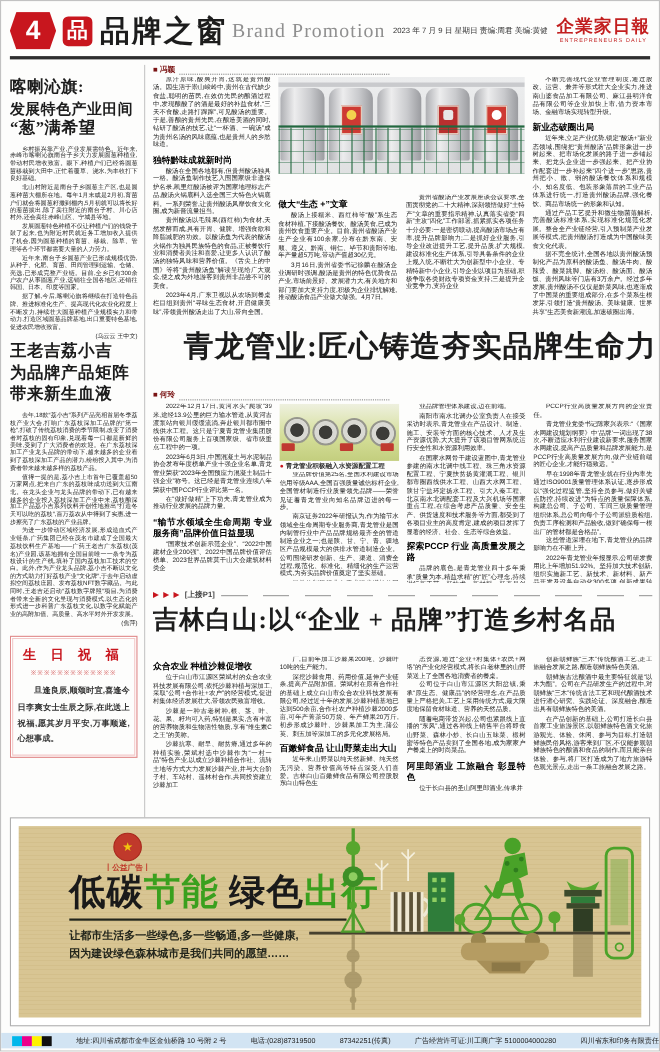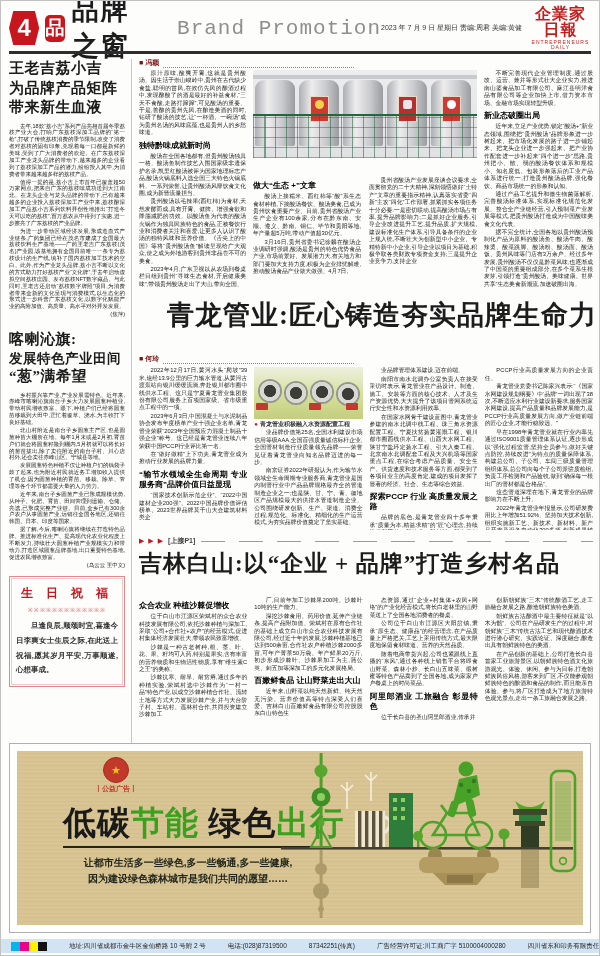--- a/index.html
+++ b/index.html
@@ -6,21 +6,21 @@
   .page{position:relative;width:600px;height:956px;background:#fdfdfc;margin:0 auto;
         font-family:"Liberation Sans",sans-serif;color:#1c1c1c;overflow:hidden;
         border:1px solid #c2c2c2;box-sizing:border-box;}
   
   .hdr{position:absolute;left:8px;top:6px;right:8px;height:42px;display:flex;align-items:center;}
   .badge{width:42px;height:34px;background:#c8161e;color:#fff;display:flex;align-items:center;justify-content:center;
          font-size:24px;font-weight:bold;clip-path:polygon(14% 0,86% 0,100% 50%,86% 100%,14% 100%,0 50%);}
   .logo{width:27px;height:27px;background:#c8161e;color:#fff;border-radius:5px;margin-left:6px;
         display:flex;align-items:center;justify-content:center;font-size:19px;font-weight:bold;font-family:"Liberation Serif",serif;}
   .secCn{font-size:27px;font-weight:900;letter-spacing:2px;margin-left:7px;font-family:"Liberation Serif",serif;}
-  .secEn{font-size:21px;color:#8f8f8f;margin-left:22px;letter-spacing:1px;font-family:Liberation Mono, monospace;white-space:nowrap;}
+  .secEn{font-size:18px;color:#8f8f8f;margin-left:4px;letter-spacing:1px;font-family:Liberation Serif, serif;white-space:nowrap;}
   .dateline{font-size:7px;color:#333;margin-left:auto;white-space:nowrap;}
   .masthead{margin-left:8px;text-align:center;line-height:1;}
   .mastCn{color:#c21f1f;font-size:16px;font-weight:900;font-family:"Liberation Serif",serif;letter-spacing:1px;}
   .mastEn{color:#c21f1f;font-size:5px;letter-spacing:1px;margin-top:2px;}
   .hdr-rule{position:absolute;left:8px;right:8px;top:50px;height:3px;background:#2e2e2e;}
   
   .leftcol{position:absolute;left:8px;top:58px;width:123px;height:700px;border-right:1px solid #c6c6c6;
            padding-right:6px;box-sizing:border-box;overflow:hidden;}
   .ltitle{font-size:15px;font-weight:900;font-family:"Liberation Serif",serif;line-height:1.3;letter-spacing:.5px;}
   .ltitle2{margin-top:12px;}
@@ -75,21 +75,21 @@
   .contlabel{font-size:7px;color:#444;font-weight:bold;margin:0 6px 0 4px;}
   .dashline{flex:1;height:1px;background:repeating-linear-gradient(90deg,#9a9a9a 0 24px,transparent 24px 38px);}
   
   .ad{position:absolute;left:8px;right:8px;top:742px;height:190px;border:1px solid #b0b0b0;background:#fff;
       padding:7px;box-sizing:border-box;}
   .ad-inner{position:relative;width:100%;height:100%;overflow:hidden;
       background:repeating-linear-gradient(0deg,#d8c593 0 3px,#d3bf8b 3px 4px);}
   .seal{position:absolute;left:86px;top:6px;width:24px;height:24px;border-radius:50%;background:#c0392b;
         color:#f1c40f;display:flex;align-items:center;justify-content:center;font-size:11px;border:1px solid #a8291d;}
   .sealtxt{position:absolute;left:66px;top:33px;width:66px;text-align:center;color:#c0392b;font-size:7px;font-weight:bold;}
-  .ad-left{position:absolute;left:46px;top:56px;width:250px;text-align:center;}
+  .ad-left{position:absolute;left:46px;top:45px;width:250px;}
   .ad-headline{font-size:33px;font-weight:900;letter-spacing:1px;line-height:1;font-family:"Liberation Serif",serif;white-space:nowrap;}
   .ad-underline{height:2px;background:#22251c;margin-top:6px;width:252px;}
   .ad-sub{margin-top:7px;font-size:10px;font-weight:bold;color:#23261c;line-height:1.55;}
   .ad-art{position:absolute;right:2px;top:0;}
   
   .pfoot{position:absolute;left:0;right:0;top:938px;height:14px;background:#d2e4f3;display:flex;align-items:center;font-size:6.5px;color:#222;}
   .regmarks{display:flex;margin-left:10px;}
   .regmarks i{width:9px;height:9px;display:block;}
   .ftxt{margin-left:22px;white-space:nowrap;}
 </style>
@@ -110,45 +110,45 @@
     <div class="dateline">2023 年 7 月 9 日  星期日  责编:周君  美编:黄健</div>
     <div class="masthead">
       <div class="mastCn">企業家日報</div>
       <div class="mastEn">ENTREPRENEURS DAILY</div>
     </div>
   </div>
   <div class="hdr-rule"></div>
 
   <aside class="leftcol">
     <div>
-      <div class="ltitle">
-        <div>王老吉荔小吉</div>
-        <div>为品牌产品矩阵</div>
-        <div>带来新生血液</div>
-      </div>
-      <div class="lbody">
-          <div class="para">去年,18款“荔小吉”系列产品亮相首届冬季荔枝产业大会,打响广东荔枝深加工品牌的“第一枪”,打破了传统荔枝消费的季节限制,改变了消费者对荔枝的固有印象,兑现着每一口都是新鲜的美味,受到了广大消费者的欢迎。在广东荔枝深加工产业龙头品牌的带动下,越来越多的企业看到了荔枝深加工产品的潜力,纷纷投入其中,为消费者带来越来越多样的荔枝产品。</div>
-          <div class="para">值得一提的是,荔小吉上市首年已覆盖超50万家网点,把来自广东的荔枝味成功送到大江南北。在龙头企业与龙头品牌的带动下,已有越来越多的企业投入荔枝深加工产业中来,荔枝酿深加工产品荔小吉系列饮料开创性地推出“打造冬天可以吃的荔枝”,百万荔农从中得到了实惠,进一步擦亮了广东荔枝的产业品牌。</div>
-          <div class="para">为进一步带动区域经济发展,形成造血式产业链条,广药集团已经在茂名市建成了全国最大荔枝饮料生产基地——广药王老吉广东荔枝(茂名)产业园,该基地拥有全国目前唯一一条专为荔枝设计的生产线,填补了国内荔枝加工技术的空白。此外,作为产业龙头品牌,荔小吉不断以文化的方式助力打好荔枝产业“文化牌”,于去年启动虚拟空间荔枝庄园、发布荔枝NFT数字藏品。与此同时,王老吉还启动“荔枝数字牌照”项目,为消费者带来全新的文化呈现与消费模式,以生态化的形式进一步科普广东荔枝文化,以数字化赋能产业的高附加值、高质量、高水平对外开发发展。</div>
-          <div class="sign">(焦萍)</div>
-        </div>
-    </div>
-    <div>
       <div class="ltitle ltitle2">
         <div>喀喇沁旗:</div>
         <div style="font-size:13.5px">发展特色产业田间</div>
         <div>“葱”满希望</div>
       </div>
       <div class="lbody">
           <div class="para">乡村振兴靠产业,产业发展需特色。近年来,赤峰市喀喇沁旗南台子乡大力发展圆葱种植业,带动村民增收致富。眼下,种植户们已经将圆葱苗移栽到大田中,正忙着覆草、浇水,为丰收打下良好基础。</div>
           <div class="para">北山村附近是南台子乡圆葱主产区,也是圆葱种苗大棚所在地。每年1月末或是2月初,育苗户们就会将圆葱籽撒到棚内,5月初就可以将长好的葱苗拔出,除了卖往附近的南台子村、川心店村外,还会卖往赤峰山区、宁城县等地。</div>
           <div class="para">发展圆葱特色种植不仅让种植户们的钱袋子鼓了起来,也为附近村民就近务工增加收入提供了机会,因为圆葱种植的育苗、移栽、除草、管理等各个环节都需要大量的人力劳力。</div>
           <div class="para">近年来,南台子乡圆葱产业已形成规模优势,从种子、化肥、育苗、田间管理到运输、仓储、亮选,已形成完整产业链。目前,全乡已有300余户农户从事圆葱产业,远销往全国各地区,还销往韩国、日本、印度等国家。</div>
           <div class="para">据了解,今后,喀喇沁旗将继续在打造特色品牌、推进标准化生产、提高现代化农业化程度上不断发力,持续壮大圆葱种植产业规模实力和带动力,打造区域圆葱品牌基地,出口重要特色基地,促进农民增收致富。</div>
           <div class="sign">(乌云云 王中文)</div>
+        </div>
+    </div>
+    <div>
+      <div class="ltitle">
+        <div>王老吉荔小吉</div>
+        <div>为品牌产品矩阵</div>
+        <div>带来新生血液</div>
+      </div>
+      <div class="lbody">
+          <div class="para">去年,18款“荔小吉”系列产品亮相首届冬季荔枝产业大会,打响广东荔枝深加工品牌的“第一枪”,打破了传统荔枝消费的季节限制,改变了消费者对荔枝的固有印象,兑现着每一口都是新鲜的美味,受到了广大消费者的欢迎。在广东荔枝深加工产业龙头品牌的带动下,越来越多的企业看到了荔枝深加工产品的潜力,纷纷投入其中,为消费者带来越来越多样的荔枝产品。</div>
+          <div class="para">值得一提的是,荔小吉上市首年已覆盖超50万家网点,把来自广东的荔枝味成功送到大江南北。在龙头企业与龙头品牌的带动下,已有越来越多的企业投入荔枝深加工产业中来,荔枝酿深加工产品荔小吉系列饮料开创性地推出“打造冬天可以吃的荔枝”,百万荔农从中得到了实惠,进一步擦亮了广东荔枝的产业品牌。</div>
+          <div class="para">为进一步带动区域经济发展,形成造血式产业链条,广药集团已经在茂名市建成了全国最大荔枝饮料生产基地——广药王老吉广东荔枝(茂名)产业园,该基地拥有全国目前唯一一条专为荔枝设计的生产线,填补了国内荔枝加工技术的空白。此外,作为产业龙头品牌,荔小吉不断以文化的方式助力打好荔枝产业“文化牌”,于去年启动虚拟空间荔枝庄园、发布荔枝NFT数字藏品。与此同时,王老吉还启动“荔枝数字牌照”项目,为消费者带来全新的文化呈现与消费模式,以生态化的形式进一步科普广东荔枝文化,以数字化赋能产业的高附加值、高质量、高水平对外开发发展。</div>
+          <div class="sign">(焦萍)</div>
         </div>
     </div>
     <div class="bday">
       <div class="bday-title">生 日 祝 福</div>
       <div class="bday-orn">※※※※※※※※※※※※※</div>
       <div class="bday-body">旦逢良辰,顺颂时宜,喜逢今日李爽女士生辰之际,在此送上祝福,愿其岁月平安,万事顺遂,心想事成。</div>
     </div>
   </aside>
 
   <main class="main">

